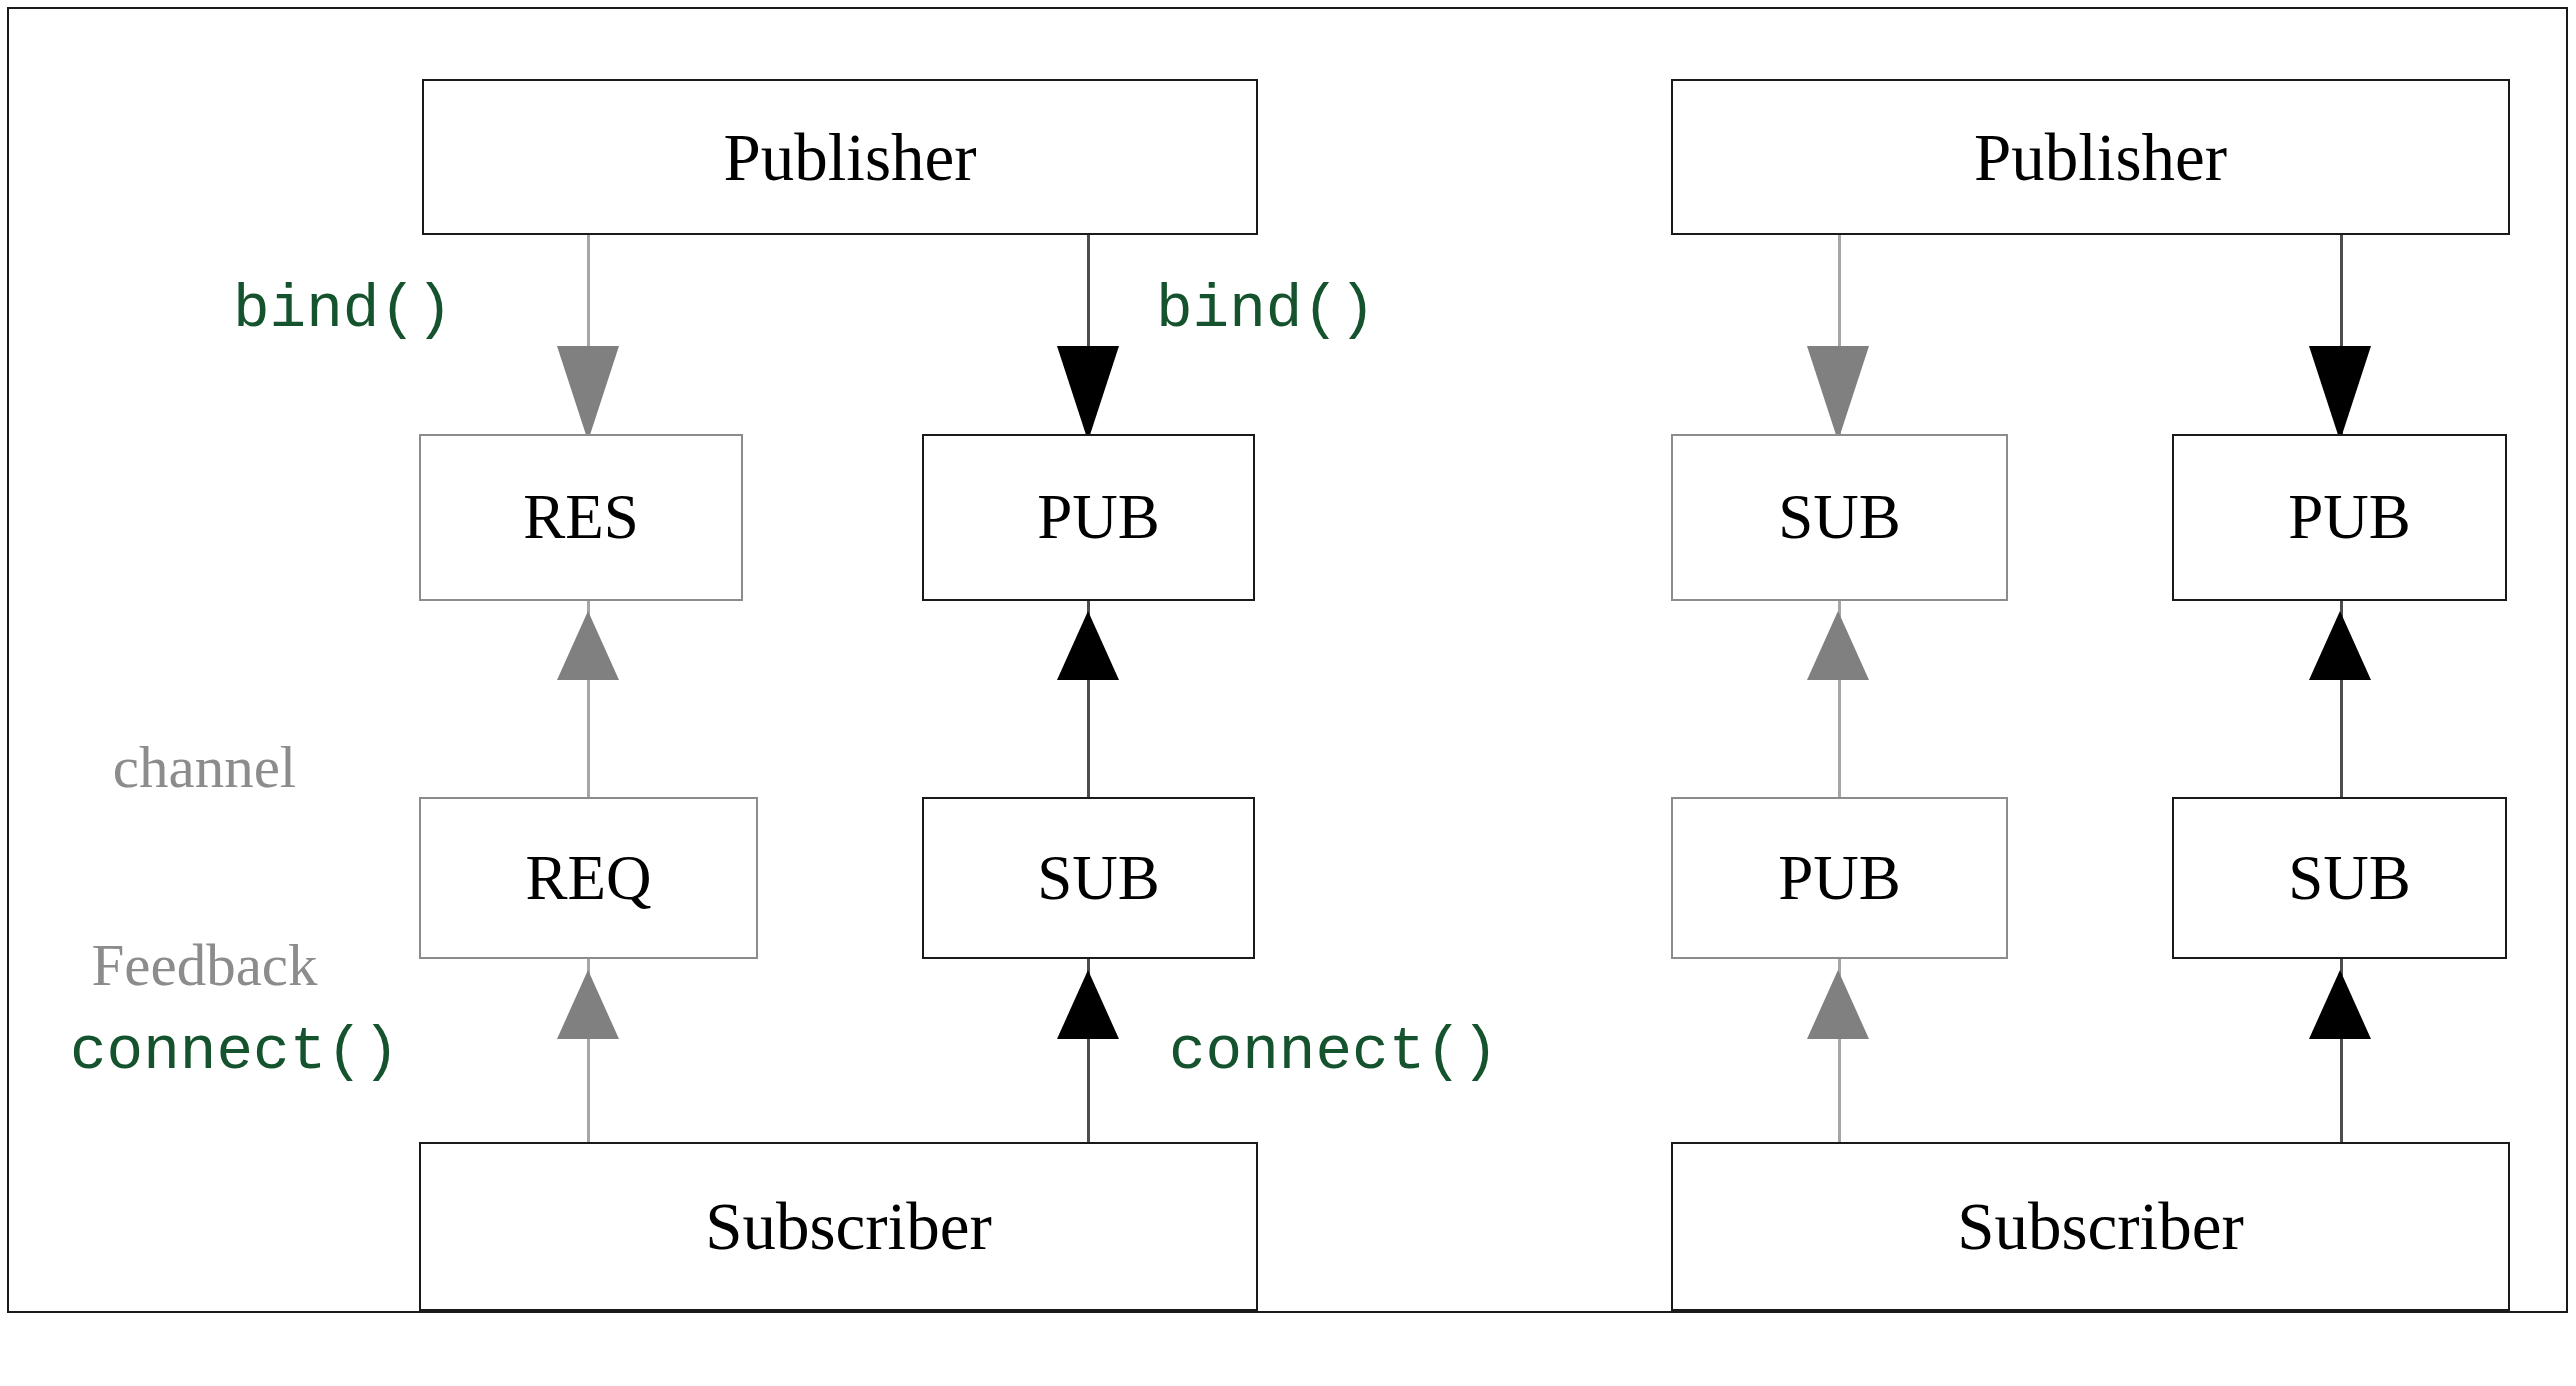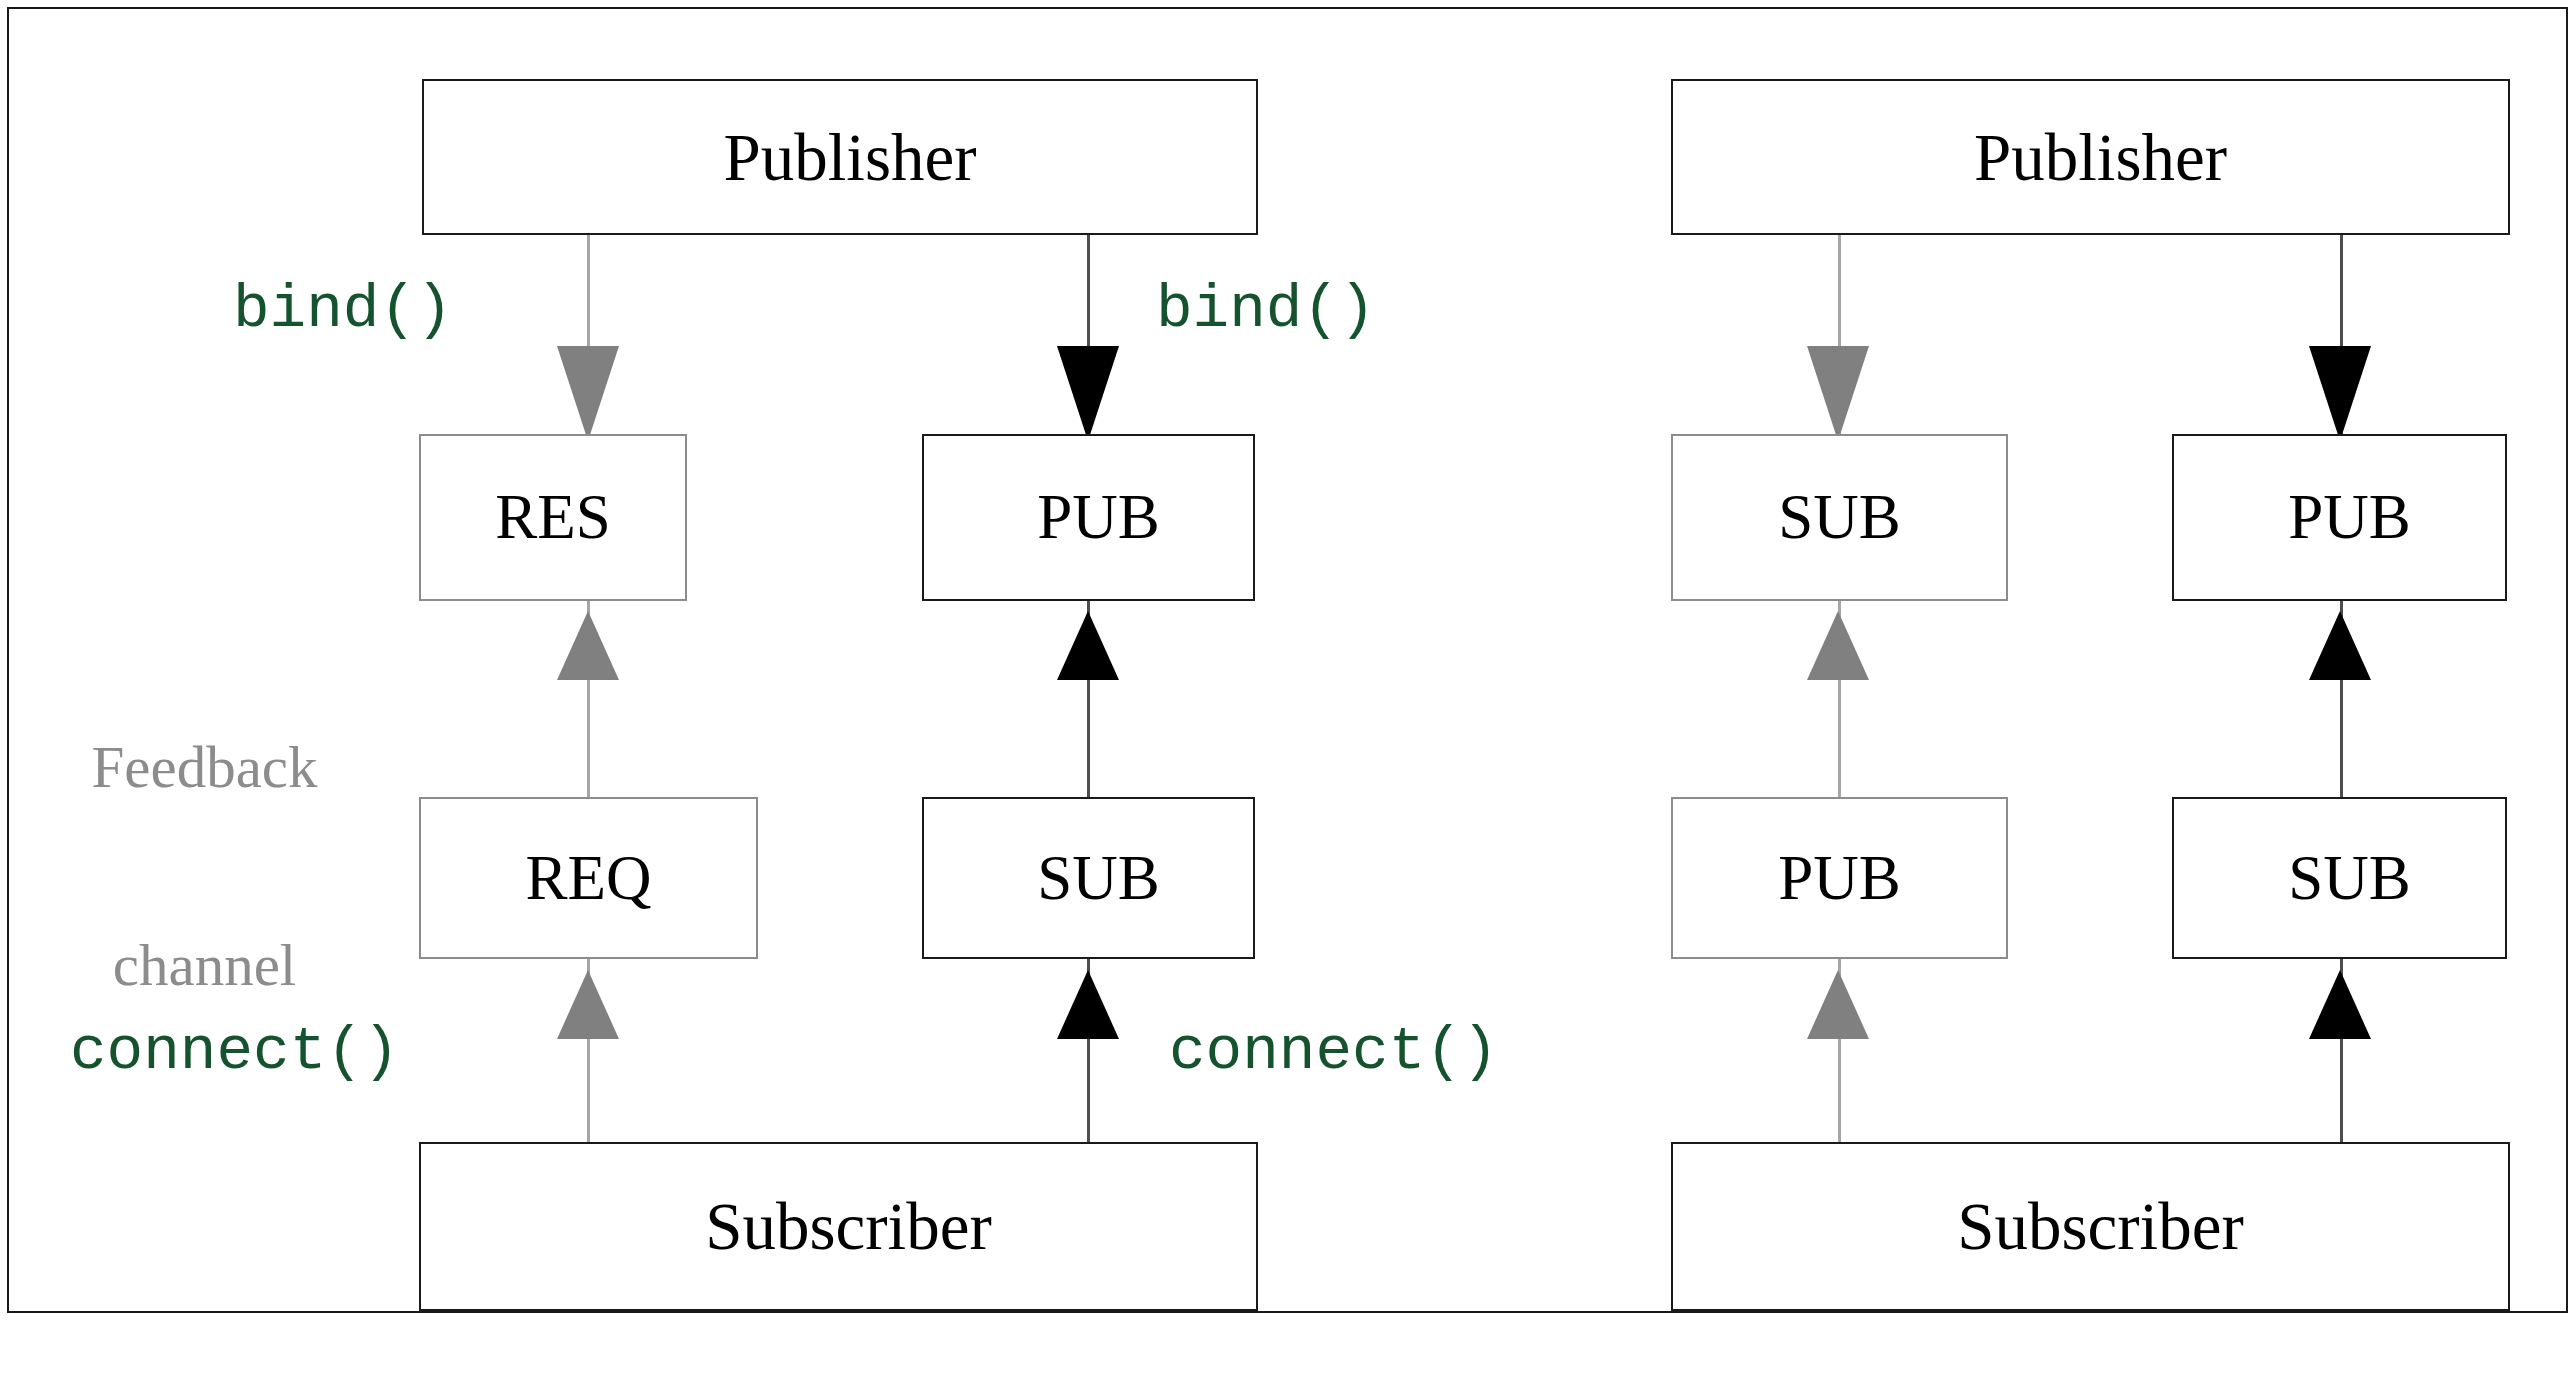--- a/index.html
+++ b/index.html
@@ -108,33 +108,33 @@
   <div class="node endpoint black-edge" style="left:422px; top:79px; width:836px; height:156px;">
     <span>Publisher</span>
   </div>
 
   <div class="arrow down gray" style="left:557px; top:346px;"></div>
   <div class="arrow down black" style="left:1057px; top:346px;"></div>
 
   <div class="label mono" style="left:233px; top:275px;">bind()</div>
   <div class="label mono" style="left:1156px; top:275px;">bind()</div>
 
-  <div class="node socket gray-edge" style="left:419px; top:434px; width:268px; height:167px;">
+  <div class="node socket gray-edge" style="left:419px; top:434px; width:324px; height:167px;">
     <span>RES</span>
   </div>
   <div class="node socket black-edge" style="left:922px; top:434px; width:333px; height:167px;">
     <span>PUB</span>
   </div>
 
   <div class="arrow up gray" style="left:557px; top:611px;"></div>
   <div class="arrow up black" style="left:1057px; top:611px;"></div>
 
   <div class="label feedback" style="left:33px; top:602px; width:343px;">
+    <div>channel</div>
     <div>Feedback</div>
-    <div>channel</div>
   </div>
 
   <div class="node socket gray-edge" style="left:419px; top:797px; width:339px; height:162px;">
     <span>REQ</span>
   </div>
   <div class="node socket black-edge" style="left:922px; top:797px; width:333px; height:162px;">
     <span>SUB</span>
   </div>
 
   <div class="arrow up gray" style="left:557px; top:970px;"></div>

